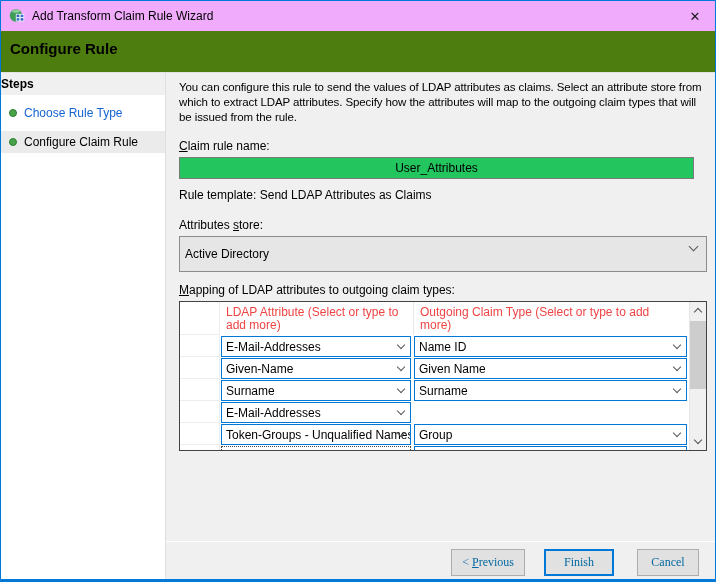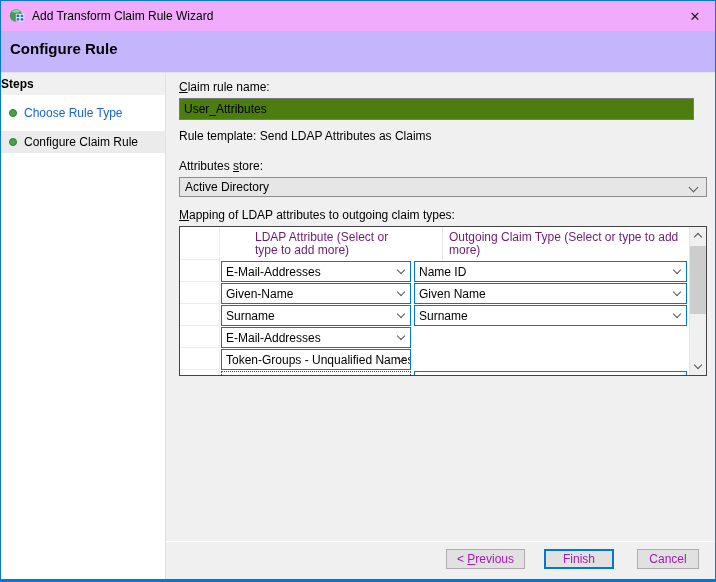--- a/index.html
+++ b/index.html
@@ -9,77 +9,77 @@
     border:1px solid #0079d8;border-bottom-width:3px;
     display:flex;flex-direction:column;overflow:hidden;
   }
   
   .titlebar{height:30px;display:flex;align-items:center;padding-left:8px;background:#f0abfc;flex:0 0 auto;}
   .app-icon{width:16px;height:16px;margin-right:7px;flex:0 0 auto;}
   .title-text{font-size:12px;color:#000;}
   .close-btn{margin-left:auto;width:40px;height:30px;display:flex;align-items:center;justify-content:center;cursor:pointer;}
   .close-btn span{font-size:13px;color:#1a1a1a;line-height:1;}
   
-  .pagehead{height:41px;background:#c4b5fd;padding:9px 0 0 9px;flex:0 0 auto;}
+  .pagehead{height:41px;background:#4d7c0f;padding:9px 0 0 9px;flex:0 0 auto;}
   .pagehead h1{margin:0;font-size:15px;font-weight:bold;color:#000;}
   
   .body{flex:1;display:flex;border-top:1px solid #e3e3e3;min-height:0;}
   .sidebar{width:164px;background:#fff;flex:0 0 auto;}
   .steps-title{background:#f0f0f0;padding:4px 0 4px 0;font-size:12px;font-weight:bold;color:#000;}
   .step-item{display:flex;align-items:center;padding:4px 0 4px 8px;margin-top:7px;font-size:12px;}
   .step-item.current{background:#ebebeb;}
   .step-dot{width:8px;height:8px;border-radius:50%;background:#48a348;border:1px solid #2f7d2f;margin-right:7px;flex:0 0 auto;}
   .step-link{color:#1464d2;}
   .step-label{color:#000;text-align:right;}
   .v-divider{width:1px;background:#dfdfdf;flex:0 0 auto;}
   .right-col{flex:1;display:flex;flex-direction:column;min-width:0;}
   .main{flex:1;background:#f0f0f0;padding:7px 10px 0 13px;font-size:12px;color:#000;}
   .desc{font-size:11.5px;letter-spacing:-0.1px;line-height:15px;margin:0 0 14px 0;max-width:530px;}
   .field-label{margin:0 0 4px 0;}
   .field-label .ak{text-decoration:underline;}
   .text-input{
-    width:515px;height:22px;border:1px solid #7a7a7a;background:#4d7c0f;
-    font-family:"Liberation Sans","DejaVu Sans",sans-serif;font-size:12px;padding:0 4px;outline:none;display:block;
+    width:515px;height:22px;border:1px solid #7a7a7a;background:#22c55e;
+    font-family:"Liberation Sans","DejaVu Sans",sans-serif;font-size:12px;padding:0 4px;outline:none;display:block;text-align:center;
   }
   .rule-template{margin:9px 0 16px 0;}
   .combo{
-    position:relative;width:528px;height:20px;background:#e6e6e6;border:1px solid #8c8c8c;
+    position:relative;width:528px;height:36px;background:#e6e6e6;border:1px solid #8c8c8c;
     display:flex;align-items:center;padding-left:5px;margin-bottom:11px;cursor:default;
   }
   .chev{display:inline-block;width:7px;height:7px;border-right:1.4px solid #55585c;border-bottom:1.4px solid #55585c;transform:rotate(45deg);}
   .combo .chev{position:absolute;right:9px;top:6px;}
   
   .mtable{
     width:528px;height:150px;background:#fff;border:1px solid #434343;
     display:grid;grid-template-columns:40px 193px 276px 17px;
     grid-template-rows:33px repeat(5,22px) 5px;overflow:hidden;
   }
   .rowhead{grid-column:1;border-right:1px solid #ededed;border-bottom:1px solid #ededed;background:#fff;}
-  .hcell{display:flex;align-items:center;font-size:12px;color:#701a75;padding:1px 6px;line-height:13px;background:#fff;margin-left:29px;}
+  .hcell{display:flex;align-items:center;font-size:12px;color:#ef4444;padding:1px 6px;line-height:13px;background:#fff;}
   .hcell.c3{border-left:1px solid #e8e8e8;}
   .cell-combo{
     position:relative;height:21px;margin:0 2px 0 1px;background:#fff;border:1px solid #0078d7;
     display:flex;align-items:center;padding-left:4px;font-size:12px;white-space:nowrap;overflow:hidden;cursor:default;align-self:start;margin-top:1px;
   }
   .cell-combo .chev{position:absolute;right:6px;top:5px;width:6px;height:6px;}
   .partial2{height:6px;margin:0 2px 0 1px;border:1px dotted #4d4d4d;border-bottom:none;background:#fff;align-self:start;margin-top:1px;}
   .partial3{height:6px;margin:0 2px 0 1px;border:1px solid #0078d7;border-bottom:none;background:#fff;align-self:start;margin-top:1px;}
   .sbar{grid-column:4;grid-row:1 / span 7;background:#f0f0f0;border-left:1px solid #e5e5e5;position:relative;}
   .sbar-btn{position:absolute;left:0;width:16px;height:17px;display:flex;align-items:center;justify-content:center;cursor:pointer;}
   .sbar-btn.up{top:0;}
   .sbar-btn.down{bottom:0;}
   .sbar-btn .chev{width:6px;height:6px;border-color:#505050;}
   .sbar-btn.up .chev{transform:rotate(-135deg);margin-top:3px;}
   .sbar-btn.down .chev{transform:rotate(45deg);margin-bottom:3px;}
   .sbar-thumb{position:absolute;left:0;top:19px;width:16px;height:68px;background:#cdcdcd;cursor:pointer;}
   
   .footer{flex:0 0 38px;background:#f0f0f0;border-top:1px solid #ffffff;display:flex;justify-content:flex-end;align-items:flex-start;padding:7px 16px 0 0;}
   .btn{
-    height:20px;min-width:62px;padding:0 10px;background:#e1e1e1;border:1px solid #adadad;
-    font-family:Liberation Sans, sans-serif;font-size:12px;color:#a21caf;cursor:pointer;
+    height:27px;min-width:62px;padding:0 10px;background:#e1e1e1;border:1px solid #adadad;
+    font-family:Liberation Serif, serif;font-size:12px;color:#0369a1;cursor:pointer;
   }
   .btn.default{border:2px solid #0078d7;min-width:70px;}
   .btn + .btn{margin-left:19px;}
   .btn.cancel{margin-left:23px;}
   .ak{text-decoration:underline;}
 </style>
 </head>
 <body>
 
 <div class="window">
@@ -114,20 +114,21 @@
       <div class="step-item current">
         <span class="step-dot"></span>
         <span class="step-label">Configure Claim Rule</span>
       </div>
     </div>
     <div class="v-divider"></div>
 
     <div class="right-col">
 
       <div class="main">
+        <p class="desc">You can configure this rule to send the values of LDAP attributes as claims. Select an attribute store from which to extract LDAP attributes. Specify how the attributes will map to the outgoing claim types that will be issued from the rule.</p>
 
         <div class="field-label"><span></span><span class="ak">C</span><span>laim rule name:</span></div>
         <input class="text-input" type="text" value="User_Attributes" style="">
 
         <div class="rule-template">Rule template: Send LDAP Attributes as Claims</div>
 
         <div class="field-label"><span>Attributes </span><span class="ak">s</span><span>tore:</span></div>
         <div class="combo">
           <span>Active Directory</span>
           <span class="chev"></span>
@@ -175,20 +176,24 @@
               <span class="chev"></span>
             </div>
 
           <div class="cell-combo" style="grid-column:2;grid-row:5">
               <span>E-Mail-Addresses</span>
               <span class="chev"></span>
             </div>
 
           <div class="cell-combo" style="grid-column:2;grid-row:6">
               <span>Token-Groups - Unqualified Names</span>
+              <span class="chev"></span>
+            </div>
+          <div class="cell-combo" style="grid-column:3;grid-row:6">
+              <span>Group</span>
               <span class="chev"></span>
             </div>
 
           <div class="partial2" style="grid-column:2;grid-row:7"></div>
           <div class="partial3" style="grid-column:3;grid-row:7"></div>
 
           <div class="sbar">
             <div class="sbar-btn up">
                 <span class="chev"></span>
               </div>

